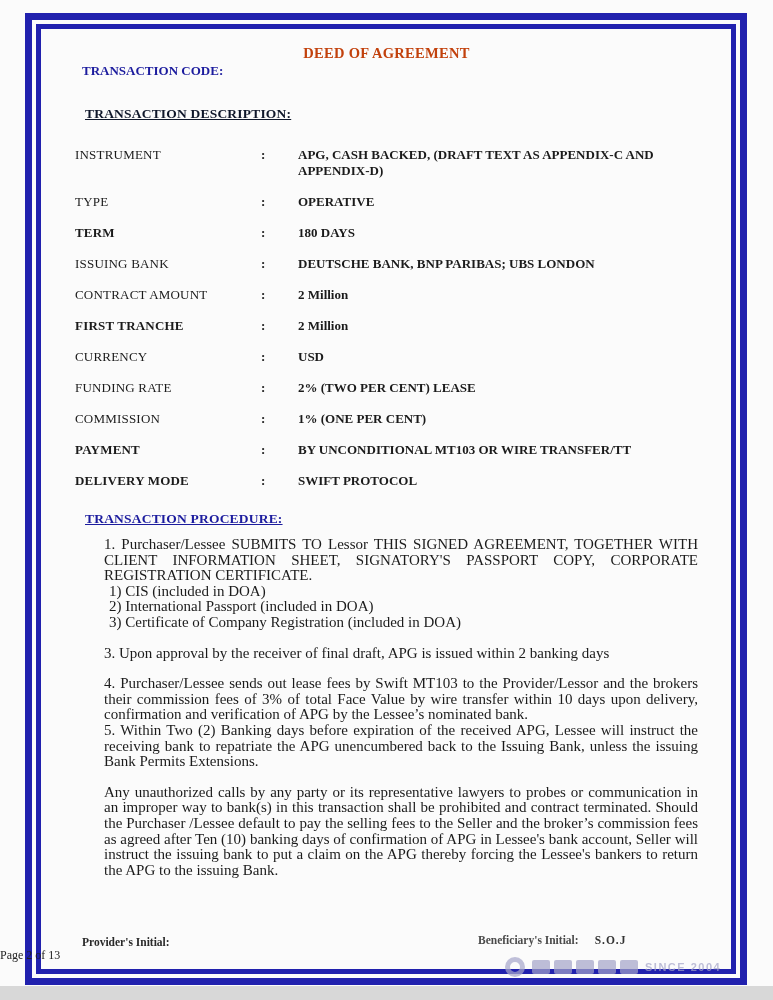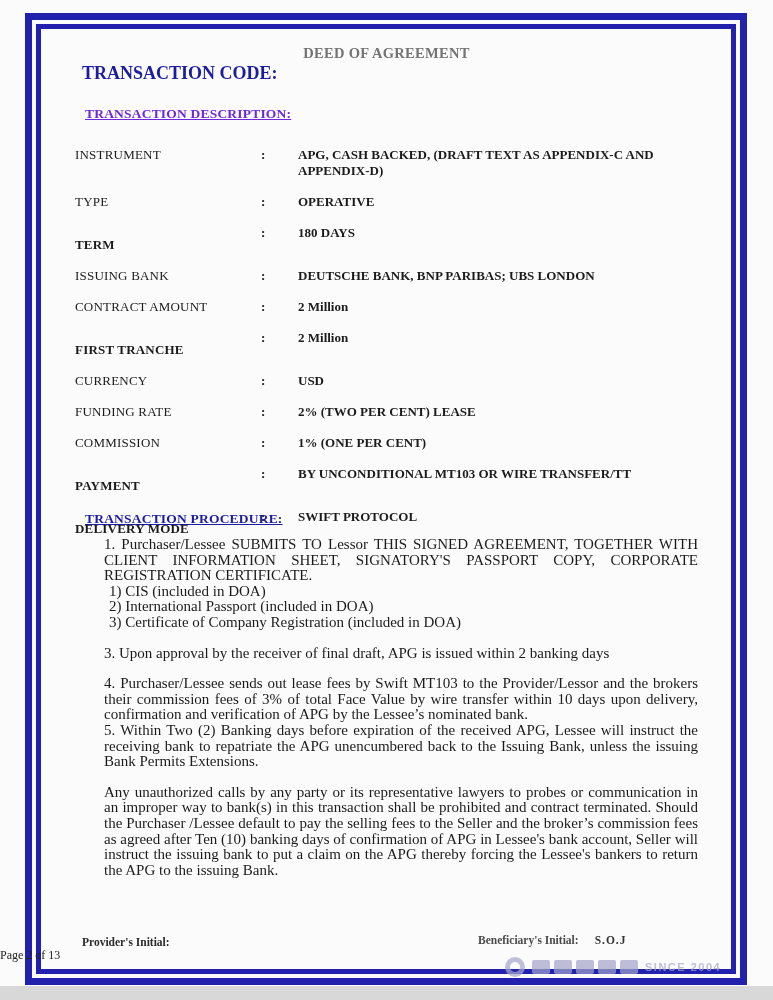--- a/index.html
+++ b/index.html
@@ -18,36 +18,36 @@
     position: absolute; left: 25px; top: 13px; width: 722px; height: 972px;
     border: 7px solid #2121ae; box-sizing: border-box;
   }
   .frame-inner {
     position: absolute; left: 4px; top: 4px; right: 4px; bottom: 4px;
     border: 5px solid #2121ae;
   }
 
   .doc-title {
     position: absolute; top: 45px; left: 0; width: 773px; text-align: center;
-    color: #737373; font-weight: bold; font-size: 14.5px; letter-spacing: .3px;
+    color: #c2410c; font-weight: bold; font-size: 14.5px; letter-spacing: .3px;
   }
   .txn-code {
     position: absolute; top: 63px; left: 82px;
-    color: #1c1c9e; font-weight: bold; font-size: 18px;
+    color: #1c1c9e; font-weight: bold; font-size: 13px;
   }
   .desc-heading {
     position: absolute; top: 106px; left: 85px;
-    color: #6d28d9; font-weight: bold; font-size: 13.5px;
+    color: #0f172a; font-weight: bold; font-size: 13.5px;
     text-decoration: underline; letter-spacing: .2px;
   }
 
   .fields { position: absolute; top: 147px; left: 75px; width: 600px; }
   .field-row { display: flex; font-size: 13px; line-height: 16px; margin-bottom: 15px; gap: 20px; }
   .f-label { width: 166px; flex: none; letter-spacing: .2px; }
-  .f-label.bold { font-weight: bold; margin-top: 12px; }
+  .f-label.bold { font-weight: bold; }
   .f-colon { width: 17px; flex: none; font-weight: bold; }
   .f-value { max-width: 395px; font-weight: bold; }
 
   .proc-heading {
     position: absolute; top: 511px; left: 85px;
     color: #1c1c9e; font-weight: bold; font-size: 13.5px;
     text-decoration: underline; letter-spacing: .2px;
   }
   .procedure {
     position: absolute; top: 537px; left: 104px; width: 594px;

